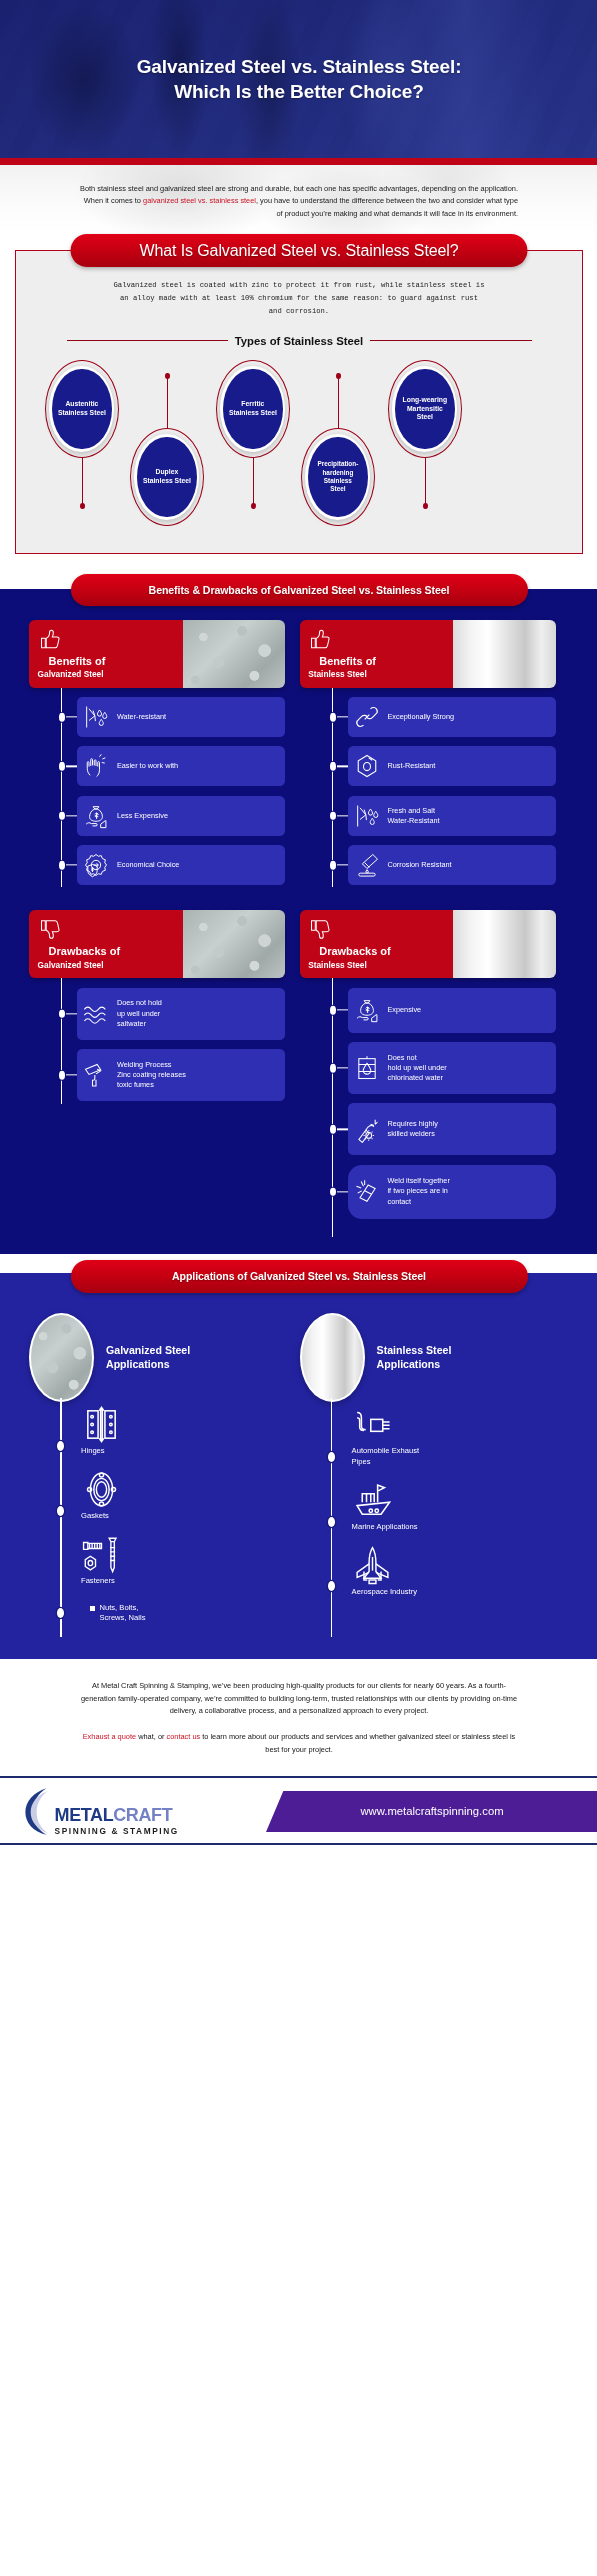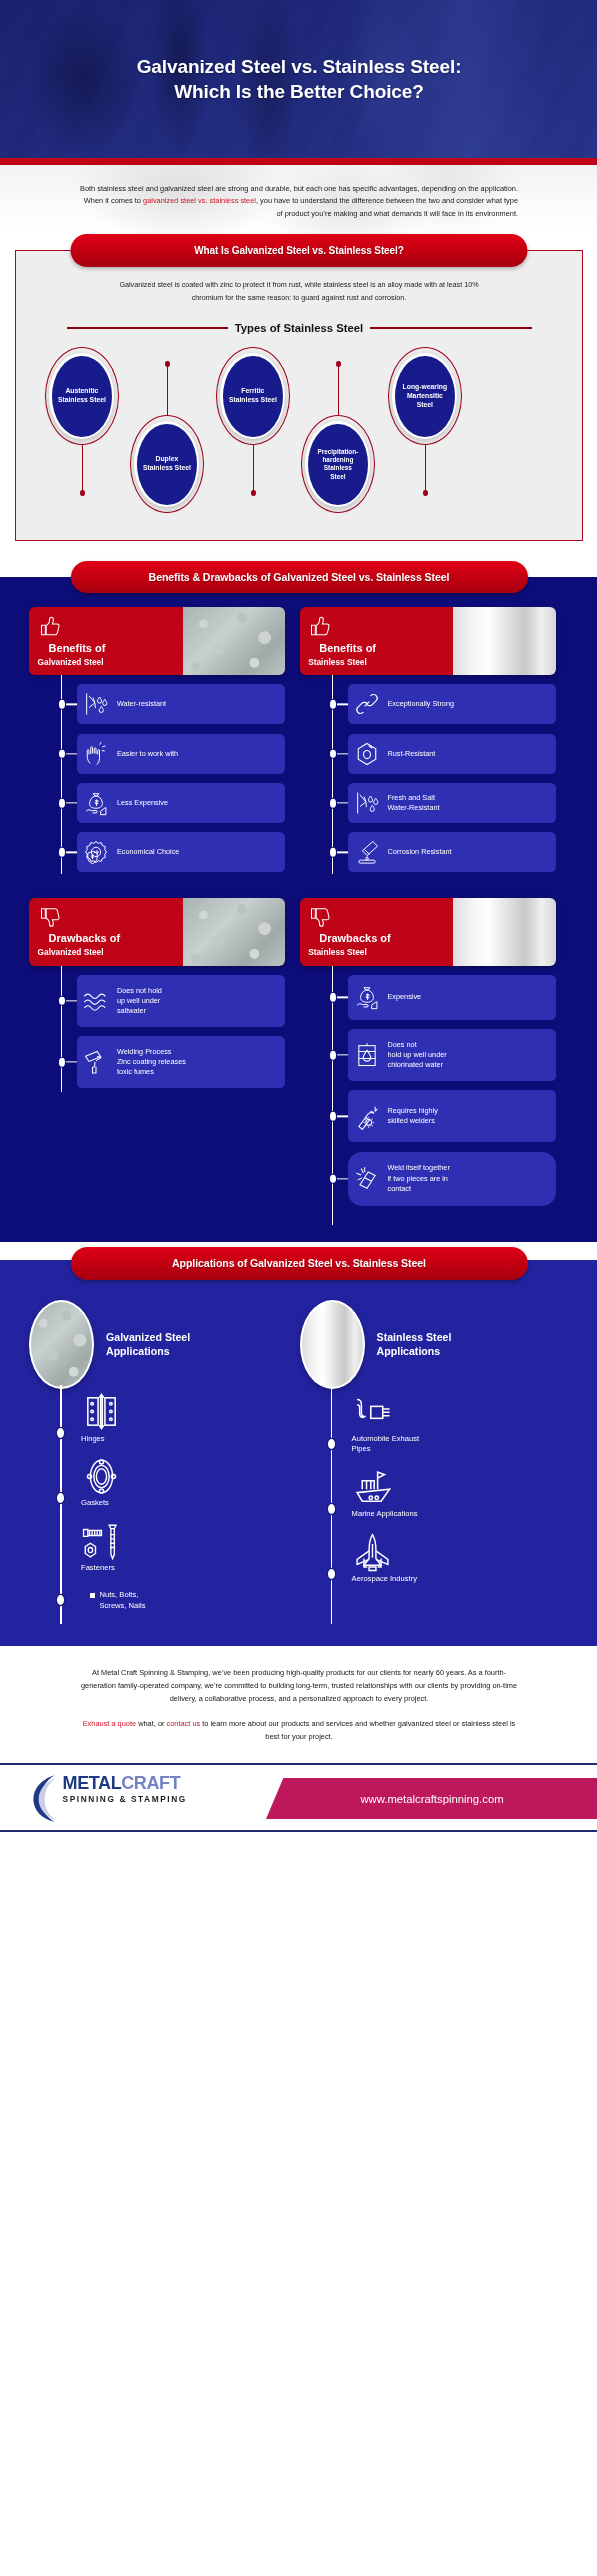--- a/index.html
+++ b/index.html
@@ -73,27 +73,27 @@
     background: #eeeeee;
     padding: 28px 17.3px 22.6px;
   }
   .pill {
     position: absolute; left: 50%; top: -16.6px; transform: translateX(-50%);
     width: 457px; height: 33px;
     border-radius: 17.3px;
     background: linear-gradient(180deg,#e00016 0%, #c10011 55%, #a7000f 100%);
     box-shadow: 0 2px 4.6px rgba(0,0,0,.28);
     display: flex; align-items: center; justify-content: center;
-    color: #fff; font-size: 10px; font-weight: bold; letter-spacing: -0.1px;
+    color: #fff; font-size: 16px; font-weight: normal; letter-spacing: -0.1px;
     text-shadow: 0 0.7px 1.3px rgba(0,0,0,.3);
   }
   .frame-text {
     width: 372px; margin: 0 auto;
     text-align: center; color: #1a1a1a;
-    font-size: 7.2px; line-height: 1.78;
+    font-size: 7.2px; line-height: 1.78; font-family: Liberation Mono, monospace;
   }
   .types-head {
     margin: 17.3px auto 0; width: 465px;
     display: flex; align-items: center; gap: 6.6px;
   }
   .types-head .bar { flex: 1; height: 1.3px; background: #8e0014; }
   .types-head .txt { font-size: 11.3px; font-weight: bold; color: #121212; white-space: nowrap; }
 
   
   .circles { position: relative; height: 174px; margin-top: 9.3px; }
@@ -237,29 +237,29 @@
   
   .closing { background: #fff; padding: 21px 0 19px; }
   .closing p {
     width: 438px; margin: 0 auto; text-align: center;
     color: #141414; font-size: 7.4px; line-height: 1.74;
   }
   .closing .p2 { margin-top: 12.6px; }
 
   .foot-rule { height: 2px; background: #1d2b6e; }
   .footer { background: #fff; padding: 9.3px 0 6.6px; display: flex; align-items: center; }
-  .logo-area { width: 266px; padding-left: 32px; display: flex; align-items: flex-start; gap: 4px; }
+  .logo-area { width: 266px; padding-left: 24px; display: flex; align-items: flex-end; gap: 4px; }
   .swoosh { width: 26.6px; height: 49px; flex: none; }
   .logo-txt .l1 { font-size: 18px; font-weight: bold; letter-spacing: -0.4px; line-height: 1; }
   .logo-txt .l1 .a { color: #1f3a84; }
   .logo-txt .l1 .b { color: #7481c4; }
   .logo-txt .l2 { font-size: 8.3px; letter-spacing: 1.6px; color: #1b1b1b; font-weight: bold; margin-top: 2px; }
   .url-banner {
     flex: 1; height: 41px; margin-right: 0;
-    background: #be185d;
+    background: #4c1d95;
     clip-path: polygon(17.3px 0, 100% 0, 100% 100%, 0 100%);
     display: flex; align-items: center; justify-content: center;
     color: #fff; font-size: 11.3px;
   }
   .foot-rule-b { height: 2.7px; background: #1d2b6e; }
 </style>
 </head>
 <body>
 
 <div class="page">

